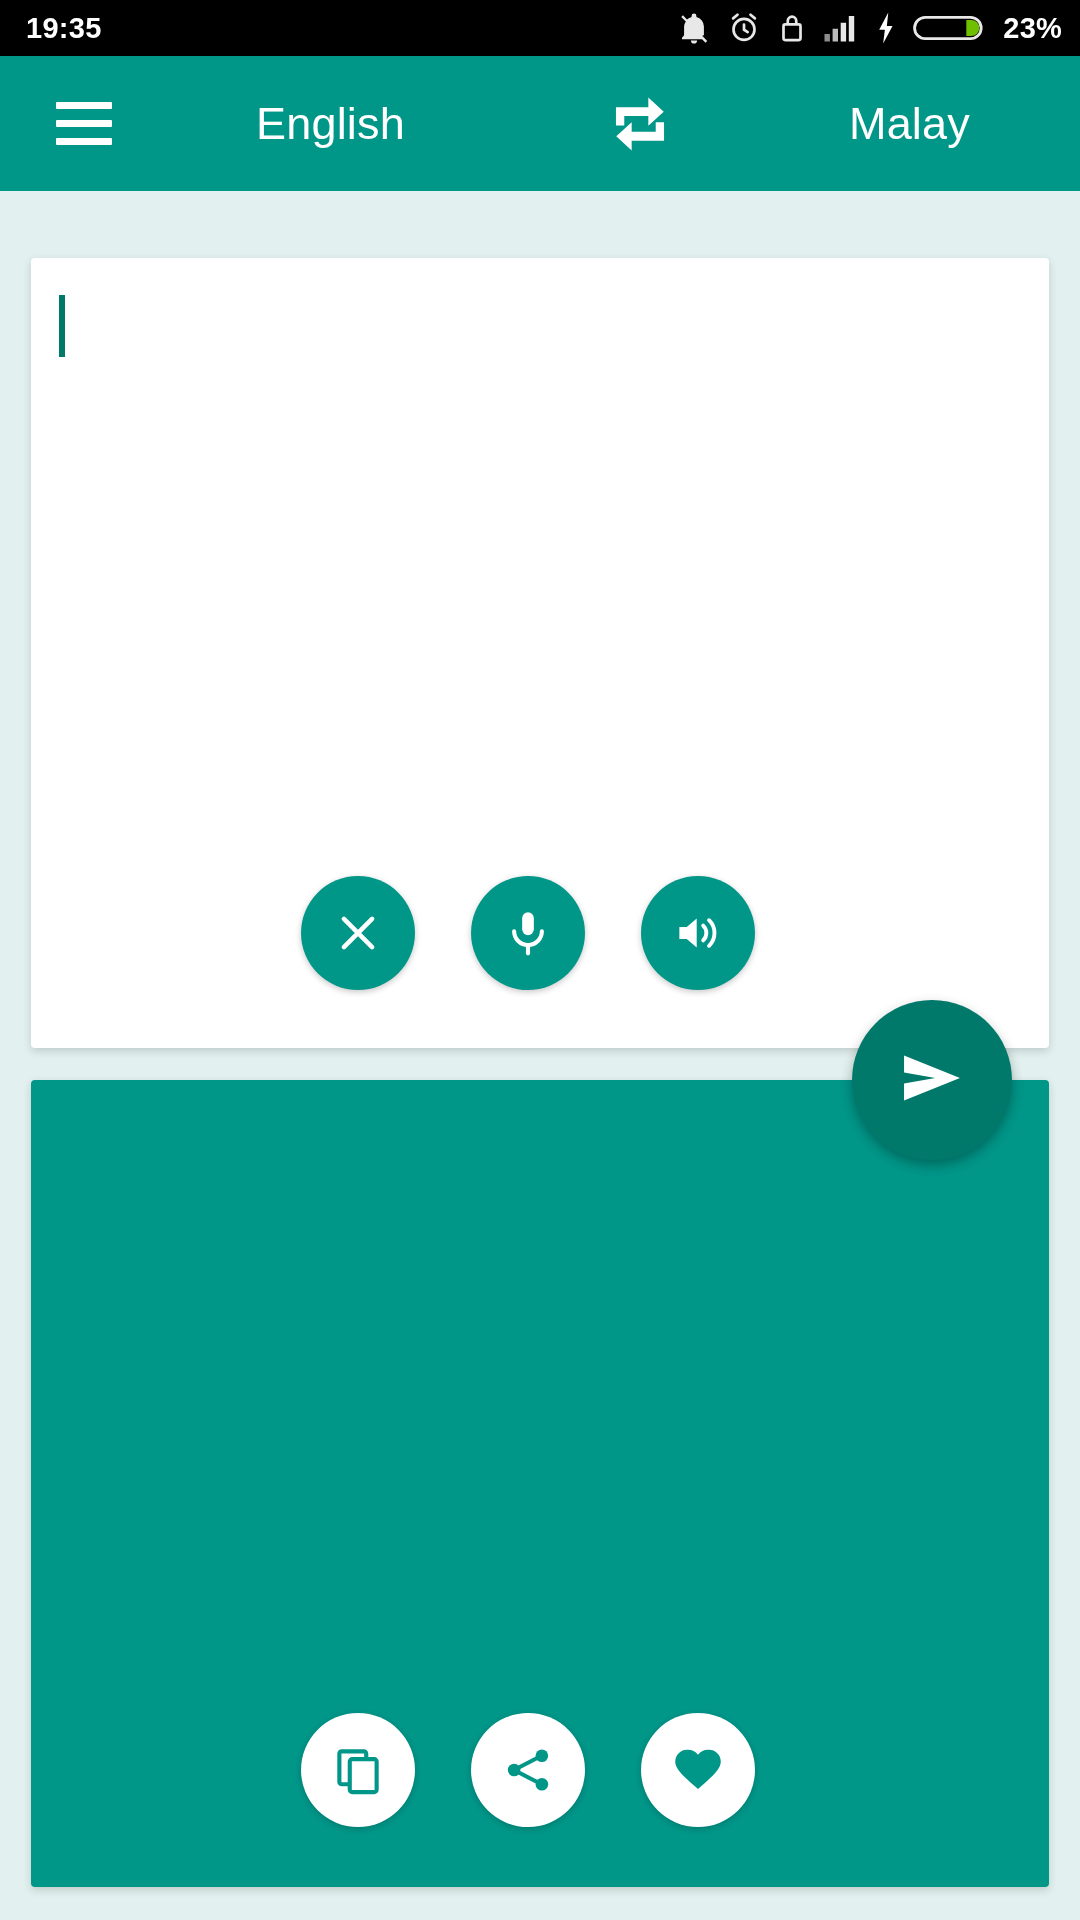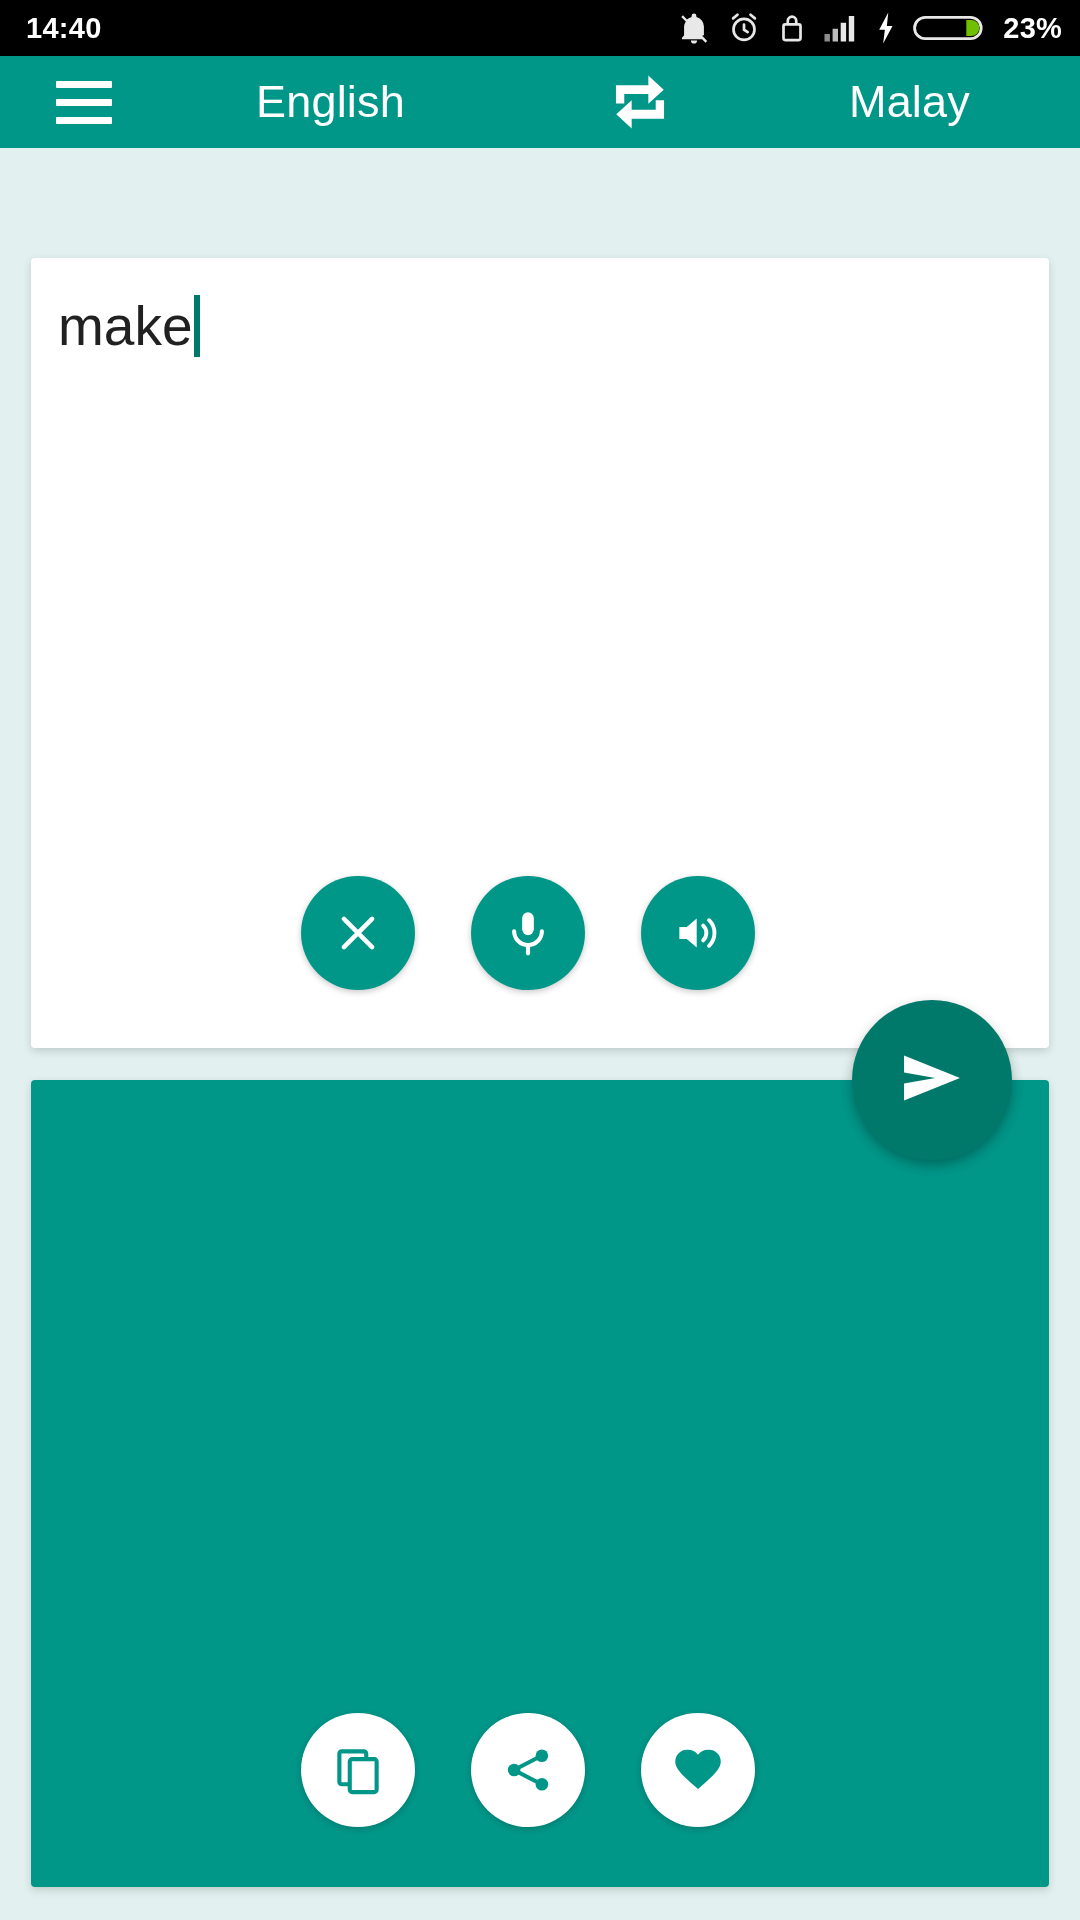--- a/index.html
+++ b/index.html
@@ -48,21 +48,21 @@
     font-size:29px;
     font-weight:bold;
     letter-spacing:0.2px;
   }
 
   
   .app-bar {
     position:absolute;
     top:56px; left:0;
     width:1080px;
-    height:92px;
+    height:135px;
     background:#009688;
     display:flex;
     align-items:center;
   }
   .menu-btn {
     width:96px;
     height:128px;
     display:flex;
     flex-direction:column;
     align-items:center;
@@ -225,21 +225,21 @@
     box-shadow:0 2px 6px rgba(0,0,0,0.18);
   }
   .fab-white svg { display:block; }
 </style>
 </head>
 <body>
 
 <div class="screen">
 
   <div class="status-bar">
-    <div class="status-time">14:40</div>
+    <div class="status-time">19:35</div>
     <div class="status-spacer"></div>
     <div class="status-icons">
 
       <span>
         <svg width="34" height="34" viewBox="0 0 24 24">
           <path fill="#e8e8e8" d="M19 17.2V11a7 7 0 0 0-5.3-6.8V3.5a1.7 1.7 0 0 0-3.4 0v.7A7 7 0 0 0 6.6 6.4l11 11zM5 11v6.2l-1.5 1.6V20h14.2l2.4 2.4 1.2-1.2L4.2 3 3 4.2l3.2 3.2A7 7 0 0 0 5 11zM12 23a2.2 2.2 0 0 0 2.2-2.2H9.8A2.2 2.2 0 0 0 12 23z"></path>
         </svg>
       </span>
 
       <span>
@@ -299,21 +299,20 @@
         <path fill="#ffffff" d="M19.8 17.4H9.3v3.2l-5-4.6 5-4.6v3.1h7.8v-3.1h2.7z"></path>
       </svg>
     </div>
 
     <div class="lang-dst">Malay</div>
   </div>
 
   <div class="input-card">
 
     <div class="input-text-wrap">
-      <span class="input-text">make</span>
       <span class="caret"></span>
     </div>
 
     <div class="input-actions">
 
       <div class="fab-sm">
         <span>
           <svg width="52" height="52" viewBox="0 0 24 24">
             <path fill="none" stroke="#ffffff" stroke-width="2.1" stroke-linecap="round" d="M5.5 5.5l13 13M18.5 5.5l-13 13"></path>
           </svg>

